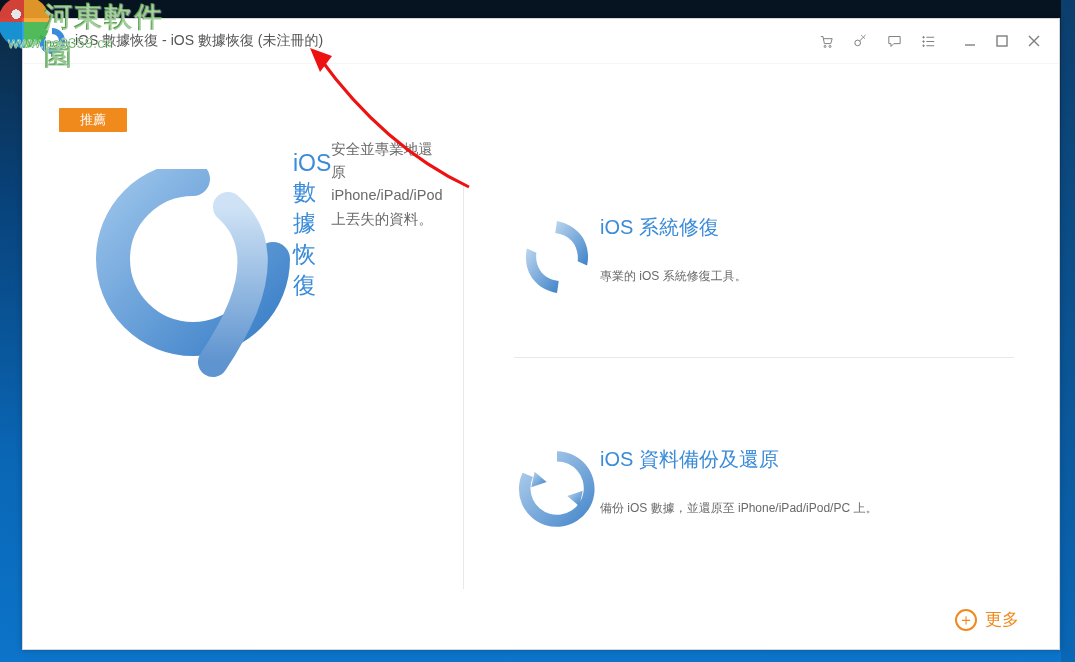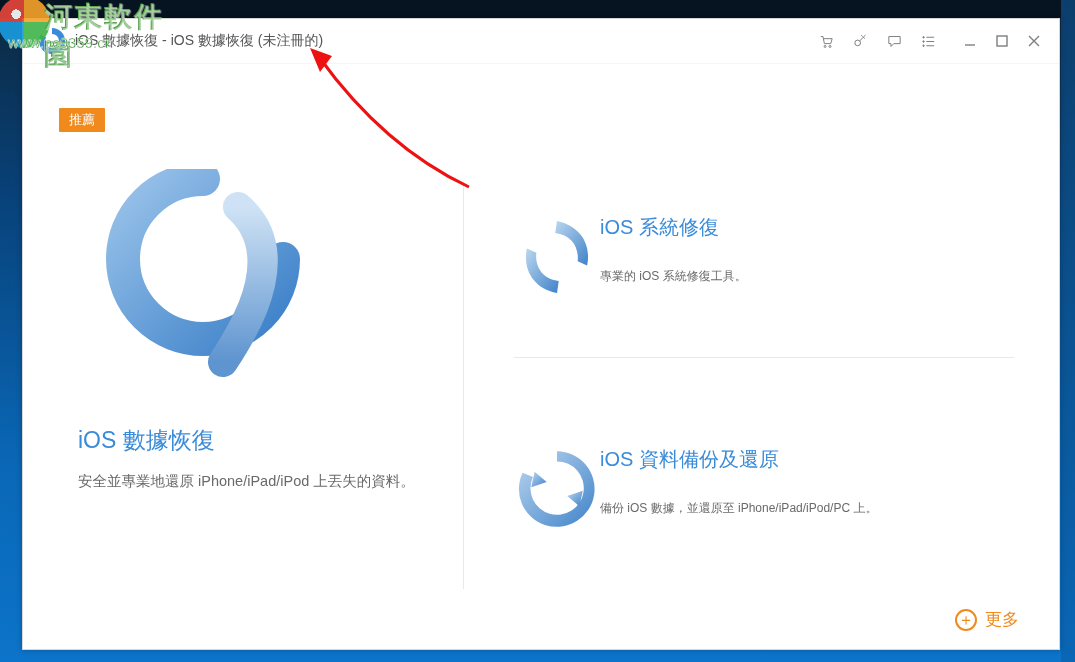--- a/index.html
+++ b/index.html
@@ -51,27 +51,27 @@
   .win-ctrl { display:flex; align-items:center; gap:14px; margin-left:8px; }
   .win-btn { width:18px; height:18px; display:flex; align-items:center; justify-content:center; cursor:pointer;}
   .win-btn svg { width:14px; height:14px; stroke:#7e7e7e; fill:none; stroke-width:1.4; }
 
   
   .body { position:relative; height:calc(100% - 45px); }
 
   .badge {
     position:absolute; left:36px; top:44px;
     background:#f08a1d; color:#fff; font-size:13px;
-    padding:3px 10px; border-radius:1px;
+    padding:3px 21px; border-radius:1px;
   }
 
   .cols { display:flex; height:100%; }
   .col-left {
     width:440px; padding:60px 45px 40px 55px;
-    display:flex; flex-direction:column; align-items:flex-start;
+    display:flex; flex-direction:row; align-items:flex-start;
   }
   .col-right {
     flex:1; border-left:1px solid #e8e8e8; margin:120px 0 60px;
     display:flex; flex-direction:column;
     padding:0 45px 0 50px;
   }
   .right-block {
     flex:1; display:flex; align-items:flex-start; padding:30px 0;
   }
   .right-block + .right-block { border-top:1px solid #e8e8e8; padding-top:88px;}

